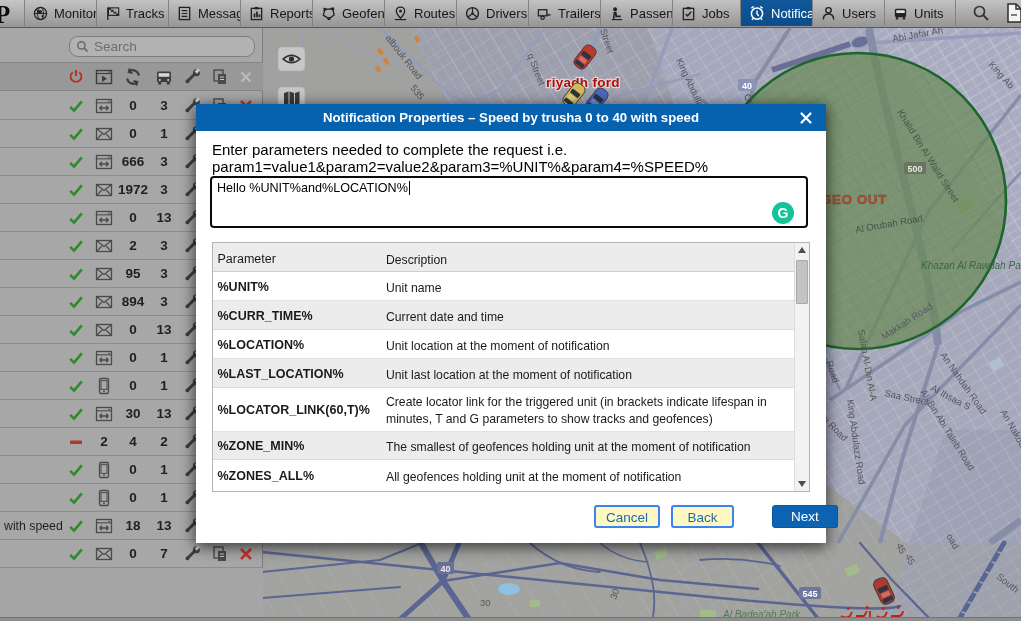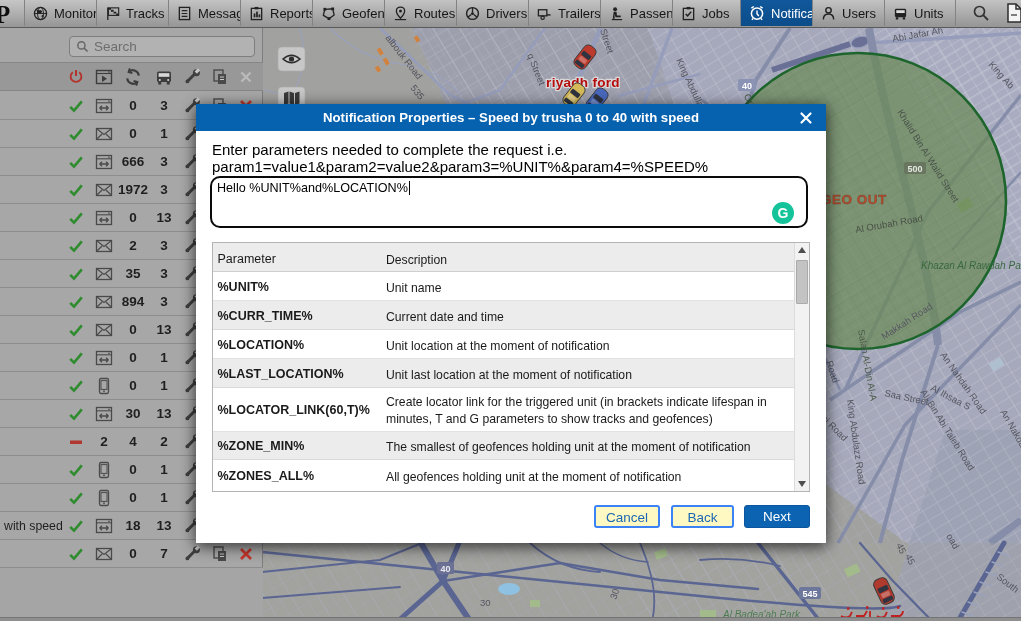--- a/index.html
+++ b/index.html
@@ -14,21 +14,21 @@
   display:flex; align-items:center; padding-left:8px; overflow:hidden; white-space:nowrap;
   font-size:13px; color:#161616; background:linear-gradient(#c3c3c3,#aaaaaa 55%,#979797); }
 .tab svg { flex:0 0 auto; margin-right:6px; }
 .tab.active { background:linear-gradient(#11599c,#0d5191 55%,#0c4d8a); color:#fff; }
 #tb-right { position:absolute; top:0; left:955px; width:66px; height:26px; border-left:1px solid #828282;
   background:linear-gradient(#c3c3c3,#aaaaaa 55%,#979797); }
 
 #panel { position:absolute; left:0; top:28px; width:263px; height:593px; background:#a7a7a7;
   border-right:1px solid #7d7d7d; z-index:10; }
 #searchbox { position:absolute; left:69px; top:8px; width:186px; height:21px; background:#b2b2b2;
-  border:1px solid #7e7e7e; border-radius:4px; display:flex; align-items:center; padding-left:6px; }
+  border:1px solid #7e7e7e; border-radius:9px; display:flex; align-items:center; padding-left:6px; }
 #searchbox span { color:#6e6e6e; font-size:13.5px; margin-left:5px; }
 #phead { position:absolute; left:0; top:34px; width:263px; height:29px; background:#989898;
   border-top:1px solid #868686; border-bottom:1px solid #868686; }
 .prow { position:absolute; left:0; width:263px; height:28px; border-bottom:1px solid #8d8d8d; }
 .cell { position:absolute; top:0; height:27px; display:flex; align-items:center; justify-content:center; }
 .c-check { left:64px; width:24px; }
 .c-icon  { left:92px; width:24px; }
 .c-n1    { left:117px; width:32px; }
 .c-n2    { left:150px; width:28px; }
 .c-wr    { left:181px; width:24px; }
@@ -37,32 +37,32 @@
 .num { font-size:13.5px; font-weight:bold; color:#1f1f1f; }
 .rowname { position:absolute; left:4px; top:0; height:27px; display:flex; align-items:center; font-size:12.3px; color:#1f1f1f; }
 
 #modal { position:absolute; left:196px; top:104px; width:630px; height:439px; background:#ffffff;
   box-shadow:0 3px 14px rgba(0,0,0,0.4); z-index:100; }
 #mtitle { position:absolute; left:0; top:0; width:630px; height:27px; background:#0661af;
   color:#fff; font-size:13.2px; font-weight:bold; text-align:center; line-height:27px; }
 #mclose { position:absolute; right:11px; top:5px; width:18px; height:18px; }
 .mtext { position:absolute; left:16px; font-size:15px; color:#000; }
 #mtextarea { position:absolute; left:14px; top:72px; width:598px; height:52px; border:2px solid #0a0a0a;
-  border-radius:10px; font-size:12.6px; color:#000; padding:3px 5px; }
+  border-radius:4px; font-size:12.6px; color:#000; padding:3px 5px; }
 #gramm { position:absolute; left:576px; top:98px; width:22px; height:22px; border-radius:50%; background:#15c39a;
   color:#fff; font-weight:bold; font-size:14px; text-align:center; line-height:22px; }
 #mtable { position:absolute; left:16px; top:138px; width:598px; height:250px; border:1px solid #b4b4b4; overflow:hidden; }
 .trow { position:absolute; left:0; width:596px; }
 .tp { position:absolute; left:4.5px; font-weight:bold; font-size:12.5px; color:#1a1a1a; }
 .td { position:absolute; left:173px; font-size:12.2px; color:#1a1a1a; width:390px; line-height:17px; }
 #sbar { position:absolute; right:0; top:0; width:15px; height:248px; background:#f2f2f2; border-left:1px solid #dcdcdc; }
 .sarr { position:absolute; left:0; width:14px; height:15px; background:#f2f2f2; }
 .btn { position:absolute; top:401px; height:23px; border-radius:3px; font-size:13.5px; text-align:center; line-height:21px; }
 .btn.light { background:#fef9c3; border:2px solid #3b82f6; color:#1b67b3; }
-#btn-next { background:#0c63b1; border:1px solid #0a57a0; color:#fff; }
+#btn-next { background:#0c63b1; border:1px solid #0a57a0; color:#fff;margin-left:28px; }
 </style>
 </head>
 <body>
 
   <svg width="0" height="0" style="position:absolute">
     <defs>
       <g id="ic-check">
         <path d="M3.2 9.8 L7 13.6 L14.8 4.4" fill="none" stroke="#2e8b2e" stroke-width="2.6"></path>
       </g>
       <g id="ic-dash">
@@ -561,21 +561,21 @@
           <svg width="18" height="18">
             <use href="#ic-check"></use>
           </svg>
         </div>
         <div class="cell c-icon">
           <svg width="18" height="18">
             <use href="#ic-mail"></use>
           </svg>
         </div>
         <div class="cell c-n1">
-          <span class="num">35</span>
+          <span class="num">95</span>
         </div>
         <div class="cell c-n2">
           <span class="num">3</span>
         </div>
         <div class="cell c-wr">
           <svg width="18" height="18">
             <use href="#ic-wrench"></use>
           </svg>
         </div>
         <div class="cell c-cp">

